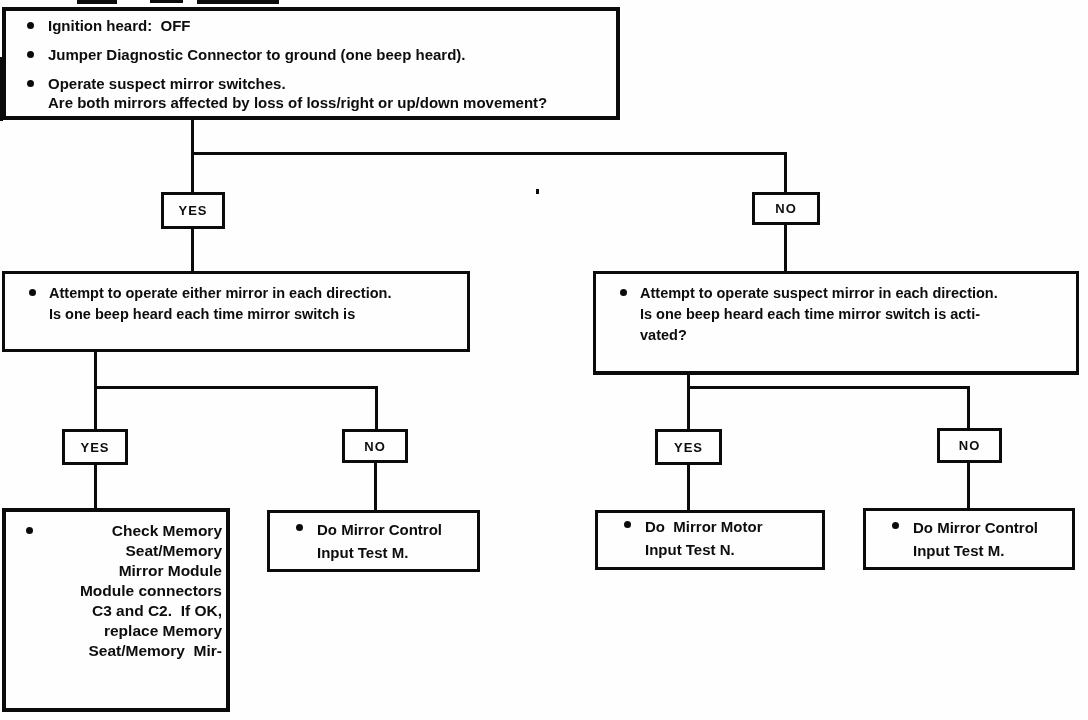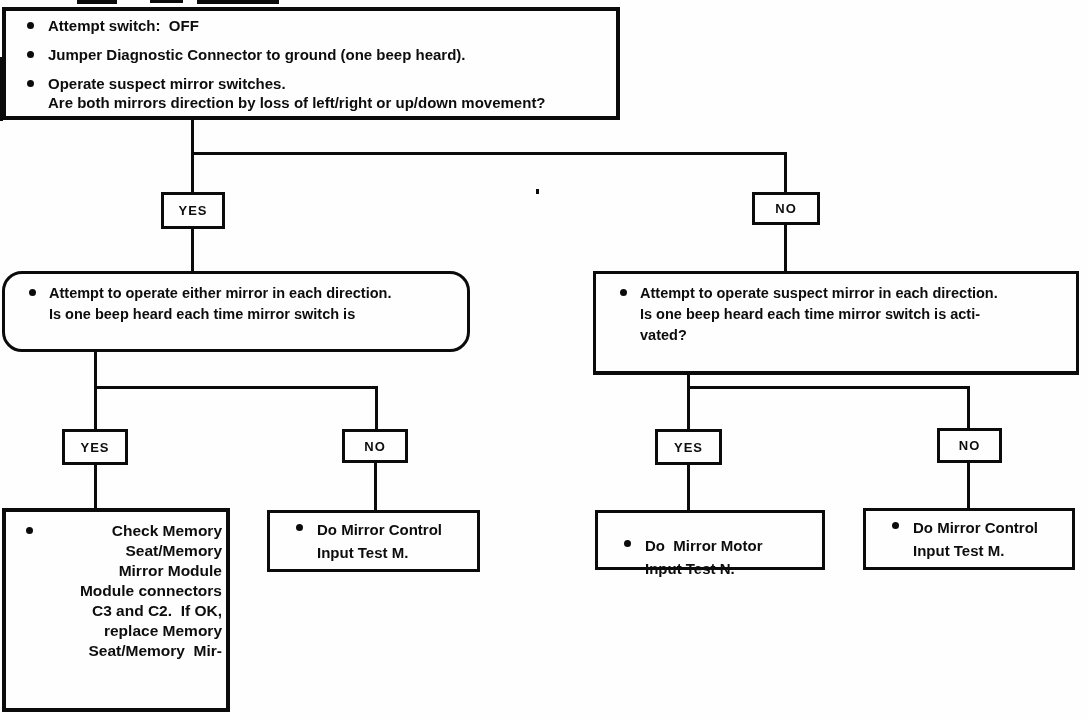--- a/index.html
+++ b/index.html
@@ -25,28 +25,28 @@
   #yes1{left:161px;top:192px;width:64px;height:37px;}
   #no1{left:752px;top:192px;width:68px;height:33px;}
   #yes2-left{left:62px;top:429px;width:66px;height:36px;}
   #no2-left{left:342px;top:429px;width:66px;height:34px;}
   #yes2-right{left:655px;top:429px;width:67px;height:36px;}
   #no2-right{left:937px;top:428px;width:65px;height:35px;}
   
   .q-box{padding:9px 6px 0 24px;}
   .q-box .bullet{margin-right:13px;}
   .q-box .line{font-size:14.5px;line-height:21px;}
-  #q-left{left:2px;top:271px;width:468px;height:81px;border-radius:20px;}
+  #q-left{left:2px;top:271px;width:468px;height:81px;}
   #q-right{left:593px;top:271px;width:486px;height:104px;border-width:3px 3px 4px 3px;}
   
   .a-box .bullet{margin-right:14px;}
   #action-check{left:2px;top:508px;width:228px;height:204px;border-width:4px;padding:9px 4px 0 20px;}
   #action-check .line{font-size:15.5px;line-height:20px;text-align:right;}
   #action-test-m-left{left:267px;top:510px;width:213px;height:62px;padding:5px 4px 0 26px;}
-  #action-motor-n{left:595px;top:510px;width:230px;height:60px;padding:21px 4px 0 26px;}
+  #action-motor-n{left:595px;top:510px;width:230px;height:60px;padding:2px 4px 0 26px;}
   #action-test-m-right{left:863px;top:508px;width:212px;height:62px;padding:5px 4px 0 26px;}
   #action-test-m-left .line,#action-motor-n .line,#action-test-m-right .line{font-size:15px;line-height:23px;}
   
   #c-top-v{left:191px;top:120px;width:3px;height:72px;}
   #c-top-h{left:191px;top:152px;width:596px;height:3px;}
   #c-no1-v{left:784px;top:152px;width:3px;height:40px;}
   #c-yes1-down{left:191px;top:228px;width:3px;height:44px;}
   #c-no1-down{left:784px;top:224px;width:3px;height:48px;}
   #c-l2-v{left:94px;top:351px;width:3px;height:78px;}
   #c-l2-h{left:94px;top:386px;width:284px;height:3px;}
@@ -91,34 +91,34 @@
   <div id="c-r2-v" class="conn"></div>
   <div id="c-r2-h" class="conn"></div>
   <div id="c-r2-no-v" class="conn"></div>
   <div id="c-r2-yes-down" class="conn"></div>
   <div id="c-r2-no-down" class="conn"></div>
 
   <div id="start-box" class="box">
     <div class="bullet-row">
       <span class="bullet"></span>
       <div class="lines">
-        <div class="line">Attempt switch:  OFF</div>
+        <div class="line">Ignition heard:  OFF</div>
       </div>
     </div>
     <div class="bullet-row">
       <span class="bullet"></span>
       <div class="lines">
         <div class="line">Jumper Diagnostic Connector to ground (one beep heard).</div>
       </div>
     </div>
     <div class="bullet-row">
       <span class="bullet"></span>
       <div class="lines">
         <div class="line">Operate suspect mirror switches.</div>
-        <div class="line">Are both mirrors direction by loss of left/right or up/down movement?</div>
+        <div class="line">Are both mirrors affected by loss of loss/right or up/down movement?</div>
       </div>
     </div>
   </div>
 
   <div id="yes1" class="box label-box">YES</div>
   <div id="no1" class="box label-box">NO</div>
 
   <div id="q-left" class="box q-box">
     <div class="bullet-row">
       <span class="bullet"></span>

